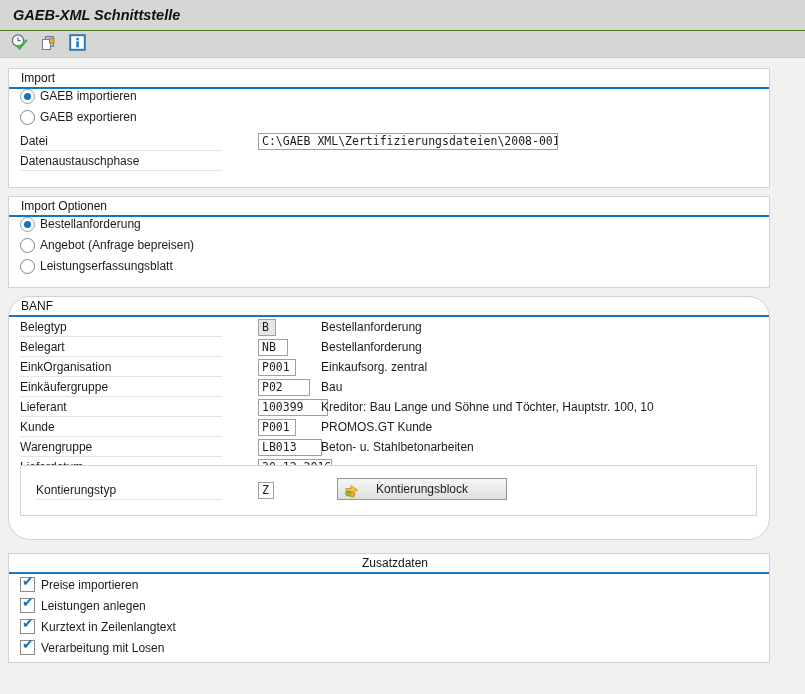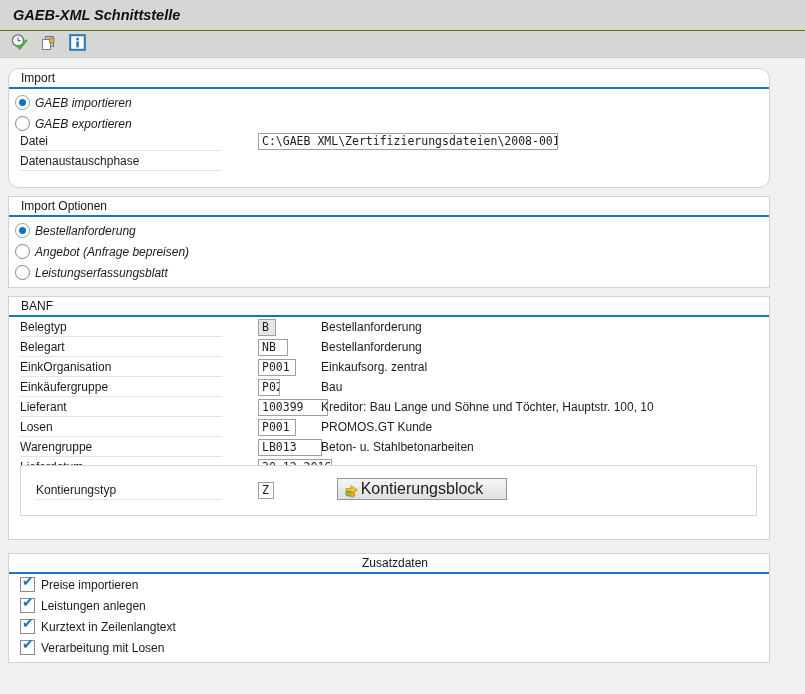--- a/index.html
+++ b/index.html
@@ -10,47 +10,47 @@
   }
   
   .titlebar{position:absolute;top:0;left:0;right:0;height:30px;background:#d6d6d4;border-bottom:7px solid #4d7c0f;}
   .title{display:block;padding:7px 0 0 13px;font-size:14.5px;font-weight:bold;font-style:italic;color:#101010;}
   .toolbar{position:absolute;top:31px;left:0;right:0;height:27px;background:#d6d6d4;border-bottom:1px solid #c9c9c7;
     display:flex;align-items:center;gap:7px;padding-left:8px;box-sizing:border-box;}
   .tb-btn{width:22px;height:22px;border:1px solid transparent;background:transparent;padding:0;margin:0;
     display:flex;align-items:center;justify-content:center;cursor:pointer;}
   
   .groupbox{position:absolute;left:8px;width:762px;background:#fff;border:1px solid #d4d2cf;box-sizing:border-box;}
-  .gb-import{top:68px;height:120px;border-radius:11px;}
+  .gb-import{top:68px;height:120px;}
   .gb-optionen{top:196px;height:92px;}
-  .gb-banf{top:296px;height:244px;}
+  .gb-banf{top:296px;height:244px;border-radius:22px;}
   .gb-zusatz{top:553px;height:110px;text-align:center;}
   .gb-title{height:18px;line-height:18px;padding-left:12px;border-bottom:2px solid #1677c0;color:#151515;}
   
-  .radio-row{display:flex;align-items:flex-end;height:21px;padding-left:6px;cursor:default;font-style:italic;}
+  .radio-row{display:flex;align-items:flex-start;height:21px;padding-left:11px;cursor:default;}
   .radio{width:13px;height:13px;border:1px solid #848484;border-radius:50%;background:#fff;margin-right:5px;position:relative;flex:none;box-sizing:content-box;}
   .radio.selected{border-color:#7da4c4;}
   .radio.selected::after{content:"";position:absolute;left:3px;top:3px;width:7px;height:7px;border-radius:50%;background:#1374be;}
   
   .field-row{display:flex;align-items:center;height:20px;padding-left:11px;position:relative;gap:36px;}
   .field-label{width:202px;align-self:stretch;display:flex;align-items:center;border-bottom:1px solid #e4e4e2;flex:none;}
   .tfield{height:17px;box-sizing:border-box;border:1px solid #9f9f9f;background:#fff;
     font-family:"DejaVu Sans Mono",monospace;font-size:11.5px;
     display:flex;align-items:center;padding:0 3px;white-space:nowrap;overflow:hidden;flex:none;}
   .tfield.ro{background:#e6e6e4;}
   .desc{position:absolute;left:312px;white-space:nowrap;}
   .dropdown{width:240px;height:17px;box-sizing:border-box;border:1px solid #9f9f9f;background:#efefed;
     display:flex;align-items:center;justify-content:space-between;padding:0 4px;flex:none;cursor:pointer;}
   
   .kontbox{position:absolute;left:11px;top:168px;width:737px;height:51px;border:1px solid #d6d4d1;box-sizing:border-box;background:#fff;}
   .kont-row{position:absolute;left:0;top:14px;right:0;height:20px;padding-left:15px;}
   .kont-label{width:186px;}
   .kont-btn{position:absolute;left:316px;top:12px;width:170px;height:22px;box-sizing:border-box;
     border:1px solid #989898;background:linear-gradient(#f6f6f5,#dededc);
-    font-family:"Liberation Sans",sans-serif;font-size:16px;color:#1c1c1c;
+    font-family:"Liberation Sans",sans-serif;font-size:12px;color:#1c1c1c;
     display:flex;align-items:center;justify-content:center;cursor:pointer;}
   .kb-icon{position:absolute;left:6px;top:2px;}
   
   .check-row{display:flex;align-items:center;height:21px;padding-left:11px;}
   .checkbox{width:13px;height:13px;border:1px solid #8a8a8a;background:#fff;margin-right:6px;position:relative;flex:none;box-sizing:content-box;}
   .checkbox .mark{position:absolute;left:1px;top:-4px;color:#1374be;font-size:14px;font-weight:bold;line-height:1;display:none;font-family:"DejaVu Sans",sans-serif;}
   .checkbox.checked .mark{display:block;}
   .checkbox.disabled{background:#eeeeec;border-color:#bebebc;}
   .check-row.disabled{color:#a8a8a6;}
 </style>
@@ -139,30 +139,30 @@
     <span class="tfield" style="width:30px">NB</span>
     <span class="desc">Bestellanforderung</span>
   </div>
   <div class="field-row">
     <span class="field-label">EinkOrganisation</span>
     <span class="tfield" style="width:38px">P001</span>
     <span class="desc">Einkaufsorg. zentral</span>
   </div>
   <div class="field-row">
     <span class="field-label">Einkäufergruppe</span>
-    <span class="tfield" style="width:22px">P02</span>
+    <span class="tfield" style="width:52px">P02</span>
     <span class="desc">Bau</span>
   </div>
   <div class="field-row">
     <span class="field-label">Lieferant</span>
     <span class="tfield" style="width:70px">100399</span>
     <span class="desc">Kreditor: Bau Lange und Söhne und Töchter, Hauptstr. 100, 10</span>
   </div>
   <div class="field-row">
-    <span class="field-label">Losen</span>
+    <span class="field-label">Kunde</span>
     <span class="tfield" style="width:38px">P001</span>
     <span class="desc">PROMOS.GT Kunde</span>
   </div>
   <div class="field-row">
     <span class="field-label">Warengruppe</span>
     <span class="tfield" style="width:64px">LB013</span>
     <span class="desc">Beton- u. Stahlbetonarbeiten</span>
   </div>
   <div class="field-row">
     <span class="field-label">Lieferdatum</span>

